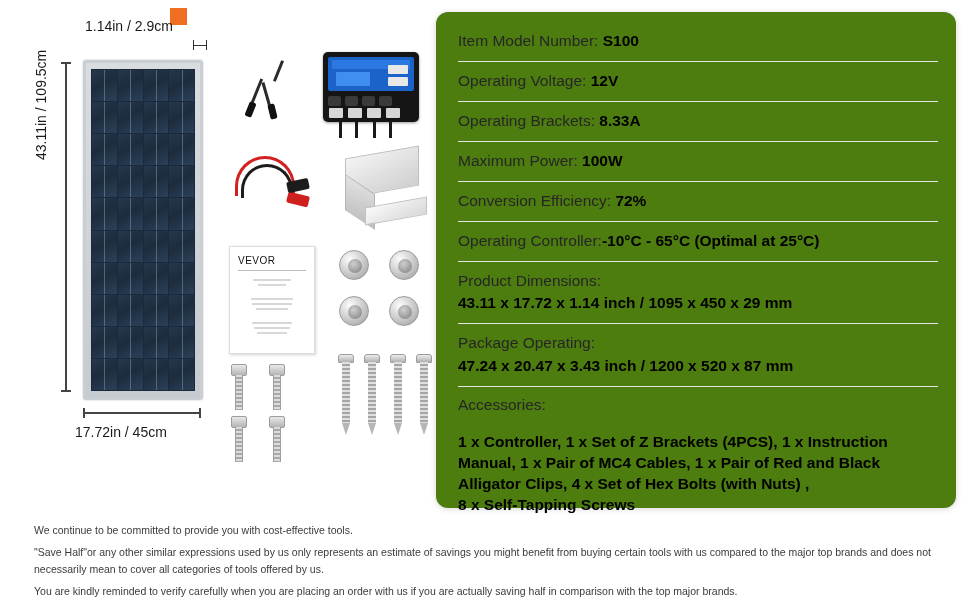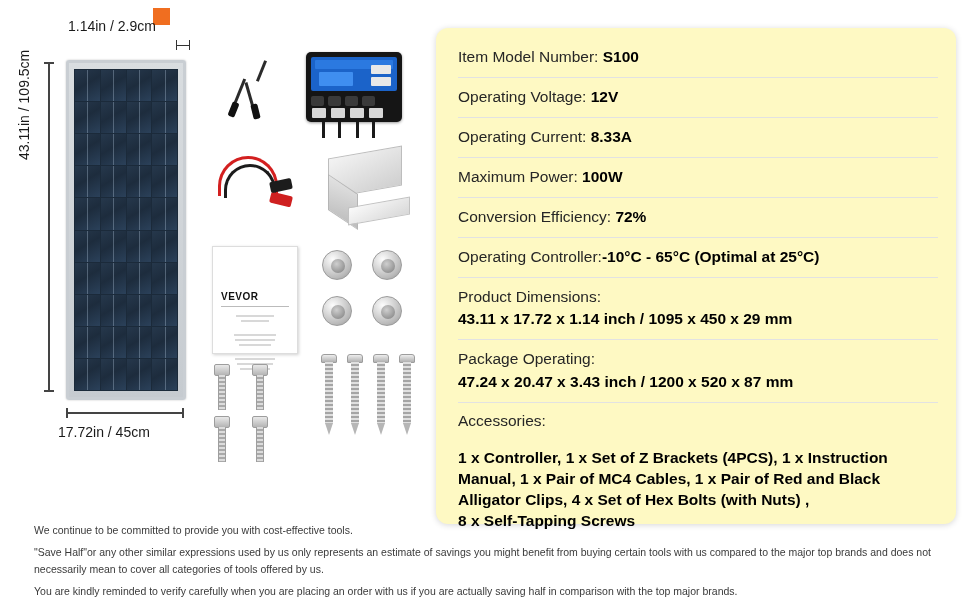--- a/index.html
+++ b/index.html
@@ -9,21 +9,21 @@
     background: #ffffff;
     font-family: "Liberation Sans", sans-serif;
     color: #111;
     overflow: hidden;
     position: relative;
   }
 
   
   .left-pane {
     position: absolute;
-    left: 0; top: 0;
+    left: 17px; top: 0;
     width: 438px; height: 510px;
   }
 
   
   .orange-chip {
     position: absolute;
     left: 153px; top: 8px;
     width: 17px; height: 17px;
     background: #f06e20;
   }
@@ -214,21 +214,21 @@
 
   
   .manual {
     position: absolute; left: 212px; top: 246px;
     width: 86px; height: 108px;
     background: #fff;
     border: 1px solid #ddd;
     box-shadow: 1px 1px 3px rgba(0,0,0,.18);
     padding: 8px;
   }
-  .manual .brand { font-size: 10px; font-weight: bold; letter-spacing: .5px; color:#111;margin-top:36px; }
+  .manual .brand { font-size: 10px; font-weight: normal; letter-spacing: .5px; color:#111; }
   .manual .rule { width: 100%; height: 1px; background:#bbb; margin: 4px 0 8px; }
   .manual .ln { height: 2px; background:#d8d8d8; margin: 3px auto; }
 
   
   .nuts { position: absolute; left: 320px; top: 250px; width: 108px; height: 92px; }
   .nut {
     position: absolute; width: 30px; height: 30px; border-radius: 50%;
     background: radial-gradient(circle at 35% 30%, #fdfdfd, #b9b9b9 70%, #8f8f8f 100%);
     border: 1px solid #9b9b9b;
   }
@@ -275,23 +275,23 @@
     border-top:12px solid #b6b6b6;
   }
   .screw.s1 { left: 4px; top: 2px; }
   .screw.s2 { left: 30px; top: 2px; }
   .screw.s3 { left: 56px; top: 2px; }
   .screw.s4 { left: 82px; top: 2px; }
 
   
   .spec-card {
     position: absolute;
-    left: 436px; top: 28px;
+    left: 436px; top: 12px;
     width: 520px; height: 496px;
-    background: #fef9c3;
+    background: #4d7c0f;
     border-radius: 12px;
     box-shadow: 0 1px 6px rgba(0,0,0,.16);
     padding: 10px 18px 12px 22px;
   }
   .spec-row {
     border-bottom: 1px solid #e2e2e2;
     padding: 9px 0 9px 0;
     font-size: 15.5px;
     color: #1a1a1a;
     line-height: 1.35;
@@ -493,21 +493,21 @@
 
 <div class="spec-card">
 
   <div class="spec-row">
     <span class="k">Item Model Number: </span><span class="v">S100</span>
   </div>
   <div class="spec-row">
     <span class="k">Operating Voltage: </span><span class="v">12V</span>
   </div>
   <div class="spec-row">
-    <span class="k">Operating Current: </span><span class="v">8.33A</span>
+    <span class="k">Operating Brackets: </span><span class="v">8.33A</span>
   </div>
   <div class="spec-row">
     <span class="k"> Maximum Power: </span><span class="v">100W</span>
   </div>
   <div class="spec-row">
     <span class="k">Conversion Efficiency: </span><span class="v">72%</span>
   </div>
   <div class="spec-row">
     <span class="k">Operating Controller:</span><span class="v">-10°C - 65°C (Optimal at 25°C)</span>
   </div>

